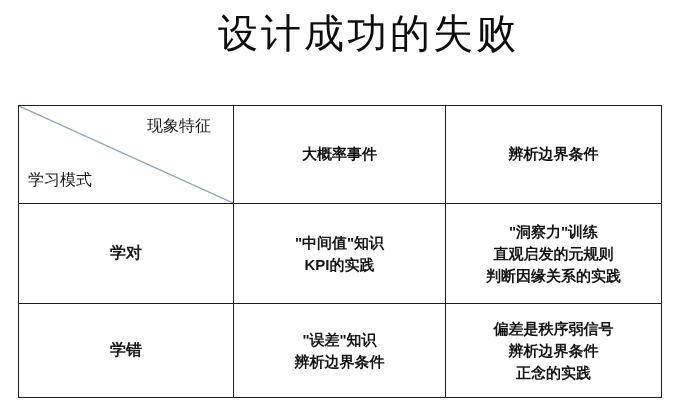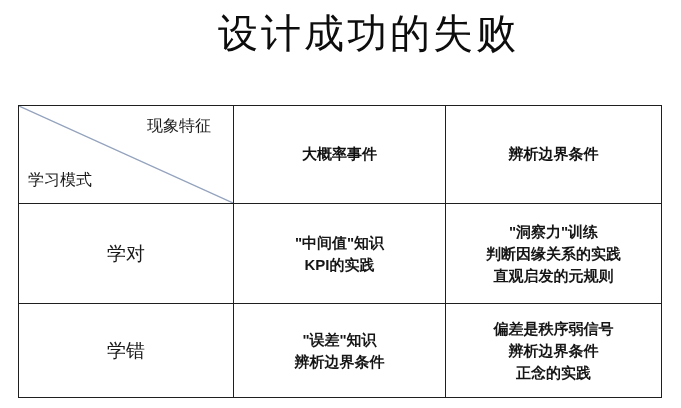--- a/index.html
+++ b/index.html
@@ -73,22 +73,22 @@
     left: 9px;
     font-size: 16px;
     font-weight: 400;
   }
   .colhead {
     font-weight: 700;
     font-size: 15px;
     color: #111111;
   }
   .rowlabel {
-    font-size: 19px;
-    font-weight: 400;
+    font-size: 16px;
+    font-weight: 700;
   }
   .content {
     flex-direction: column;
     font-weight: 600;
     font-size: 15px;
     line-height: 22px;
     color: #161616;
   }
 </style>
 </head>
@@ -108,22 +108,22 @@
   <div class="cell colhead">大概率事件</div>
   <div class="cell colhead last-col">辨析边界条件</div>
 
   <div class="cell rowlabel">学对</div>
   <div class="cell content">
     <div>"中间值"知识</div>
     <div>KPI的实践</div>
   </div>
   <div class="cell content last-col">
     <div>"洞察力"训练</div>
+    <div>直观启发的元规则</div>
     <div>判断因缘关系的实践</div>
-    <div>直观启发的元规则</div>
   </div>
 
   <div class="cell rowlabel last-row">学错</div>
   <div class="cell content last-row">
     <div>"误差"知识</div>
     <div>辨析边界条件</div>
   </div>
   <div class="cell content last-row last-col">
     <div>偏差是秩序弱信号</div>
     <div>辨析边界条件</div>

